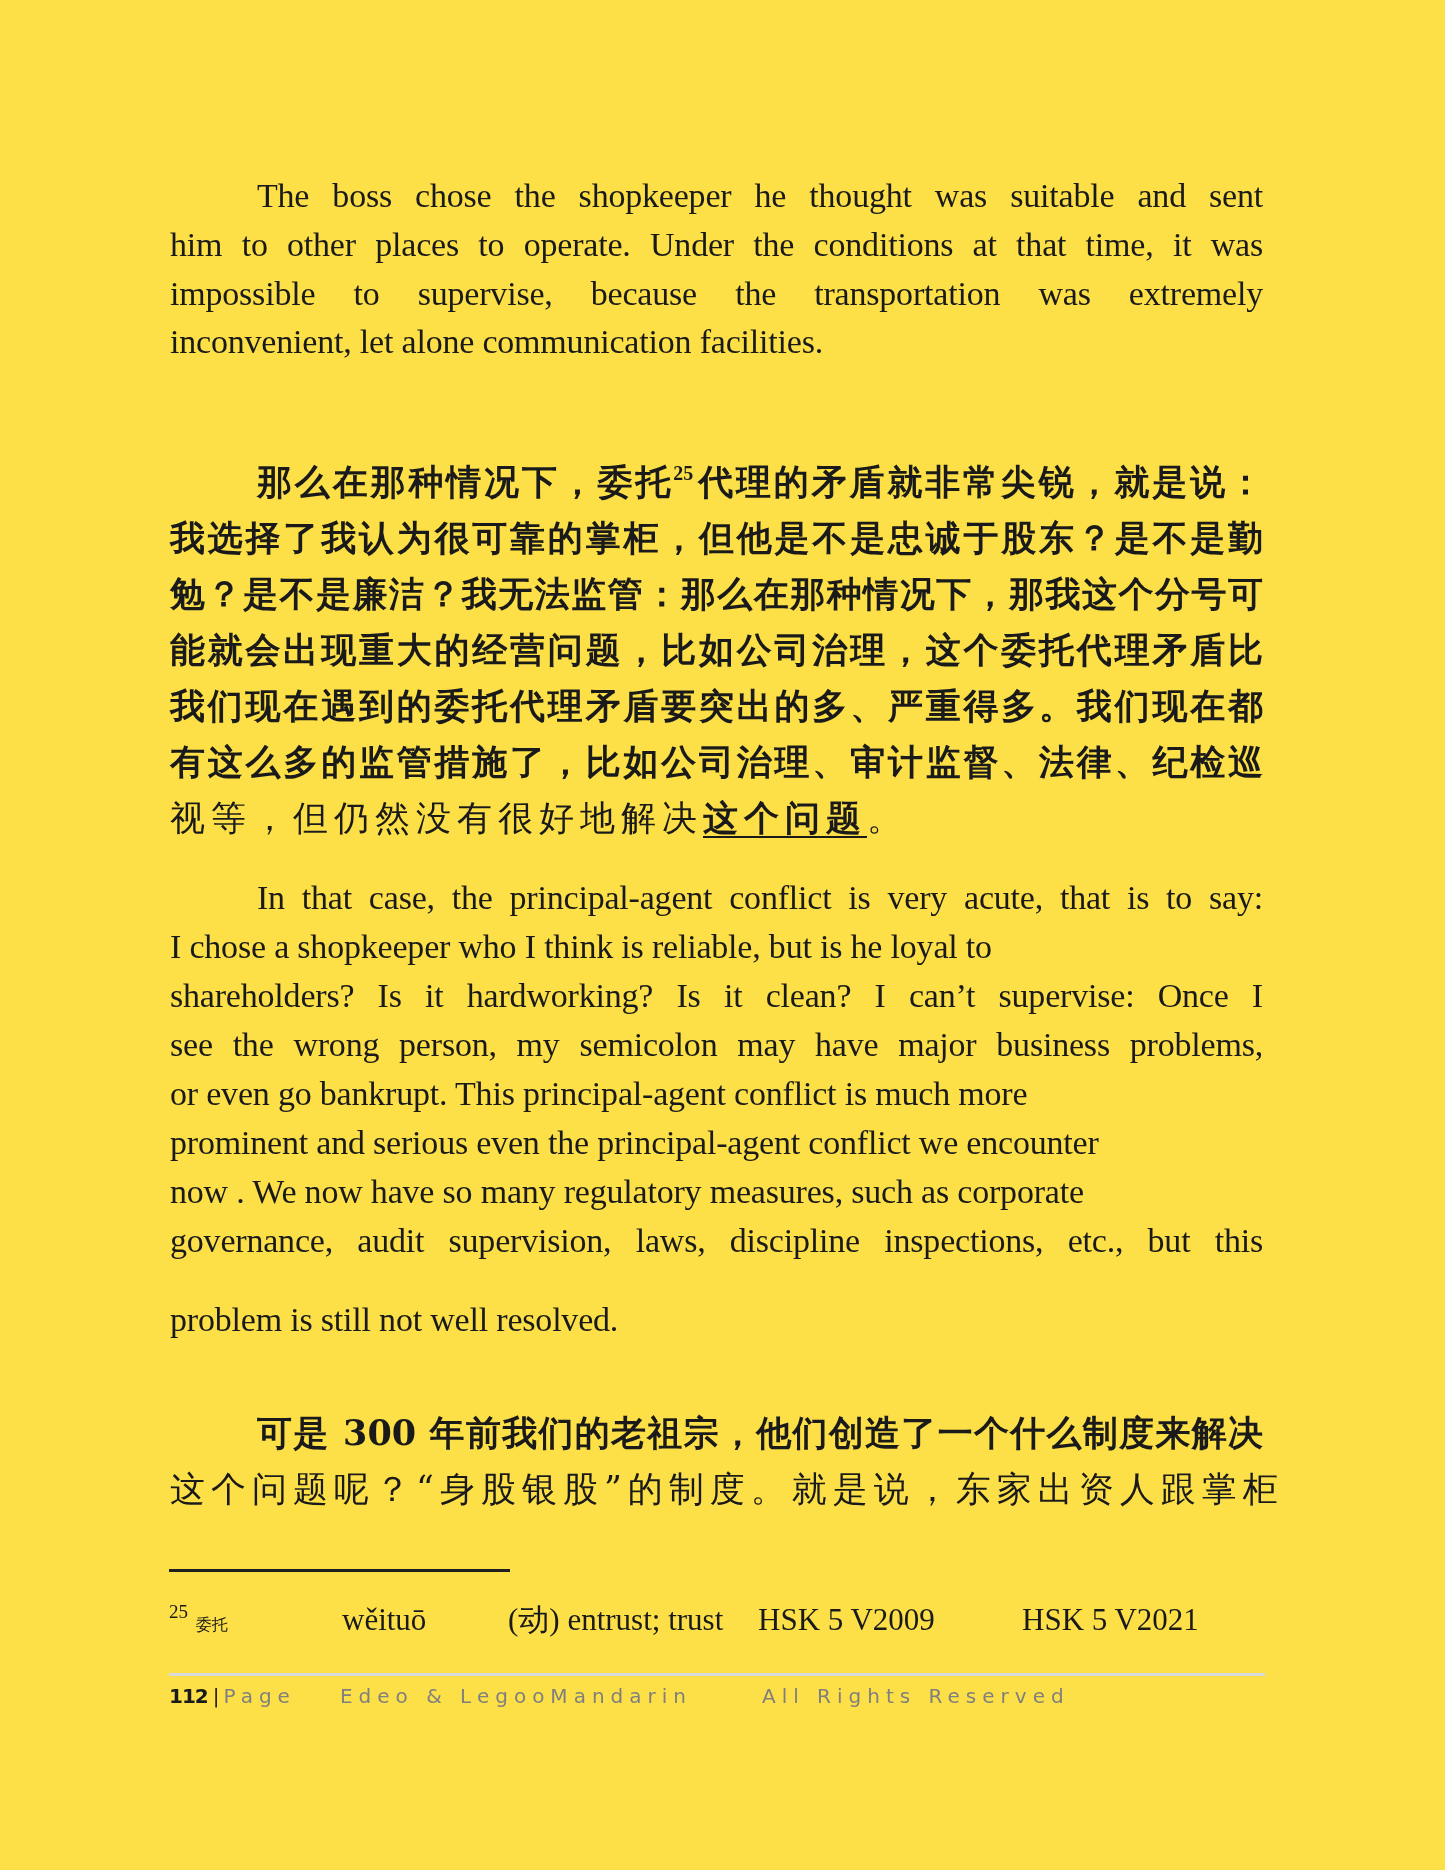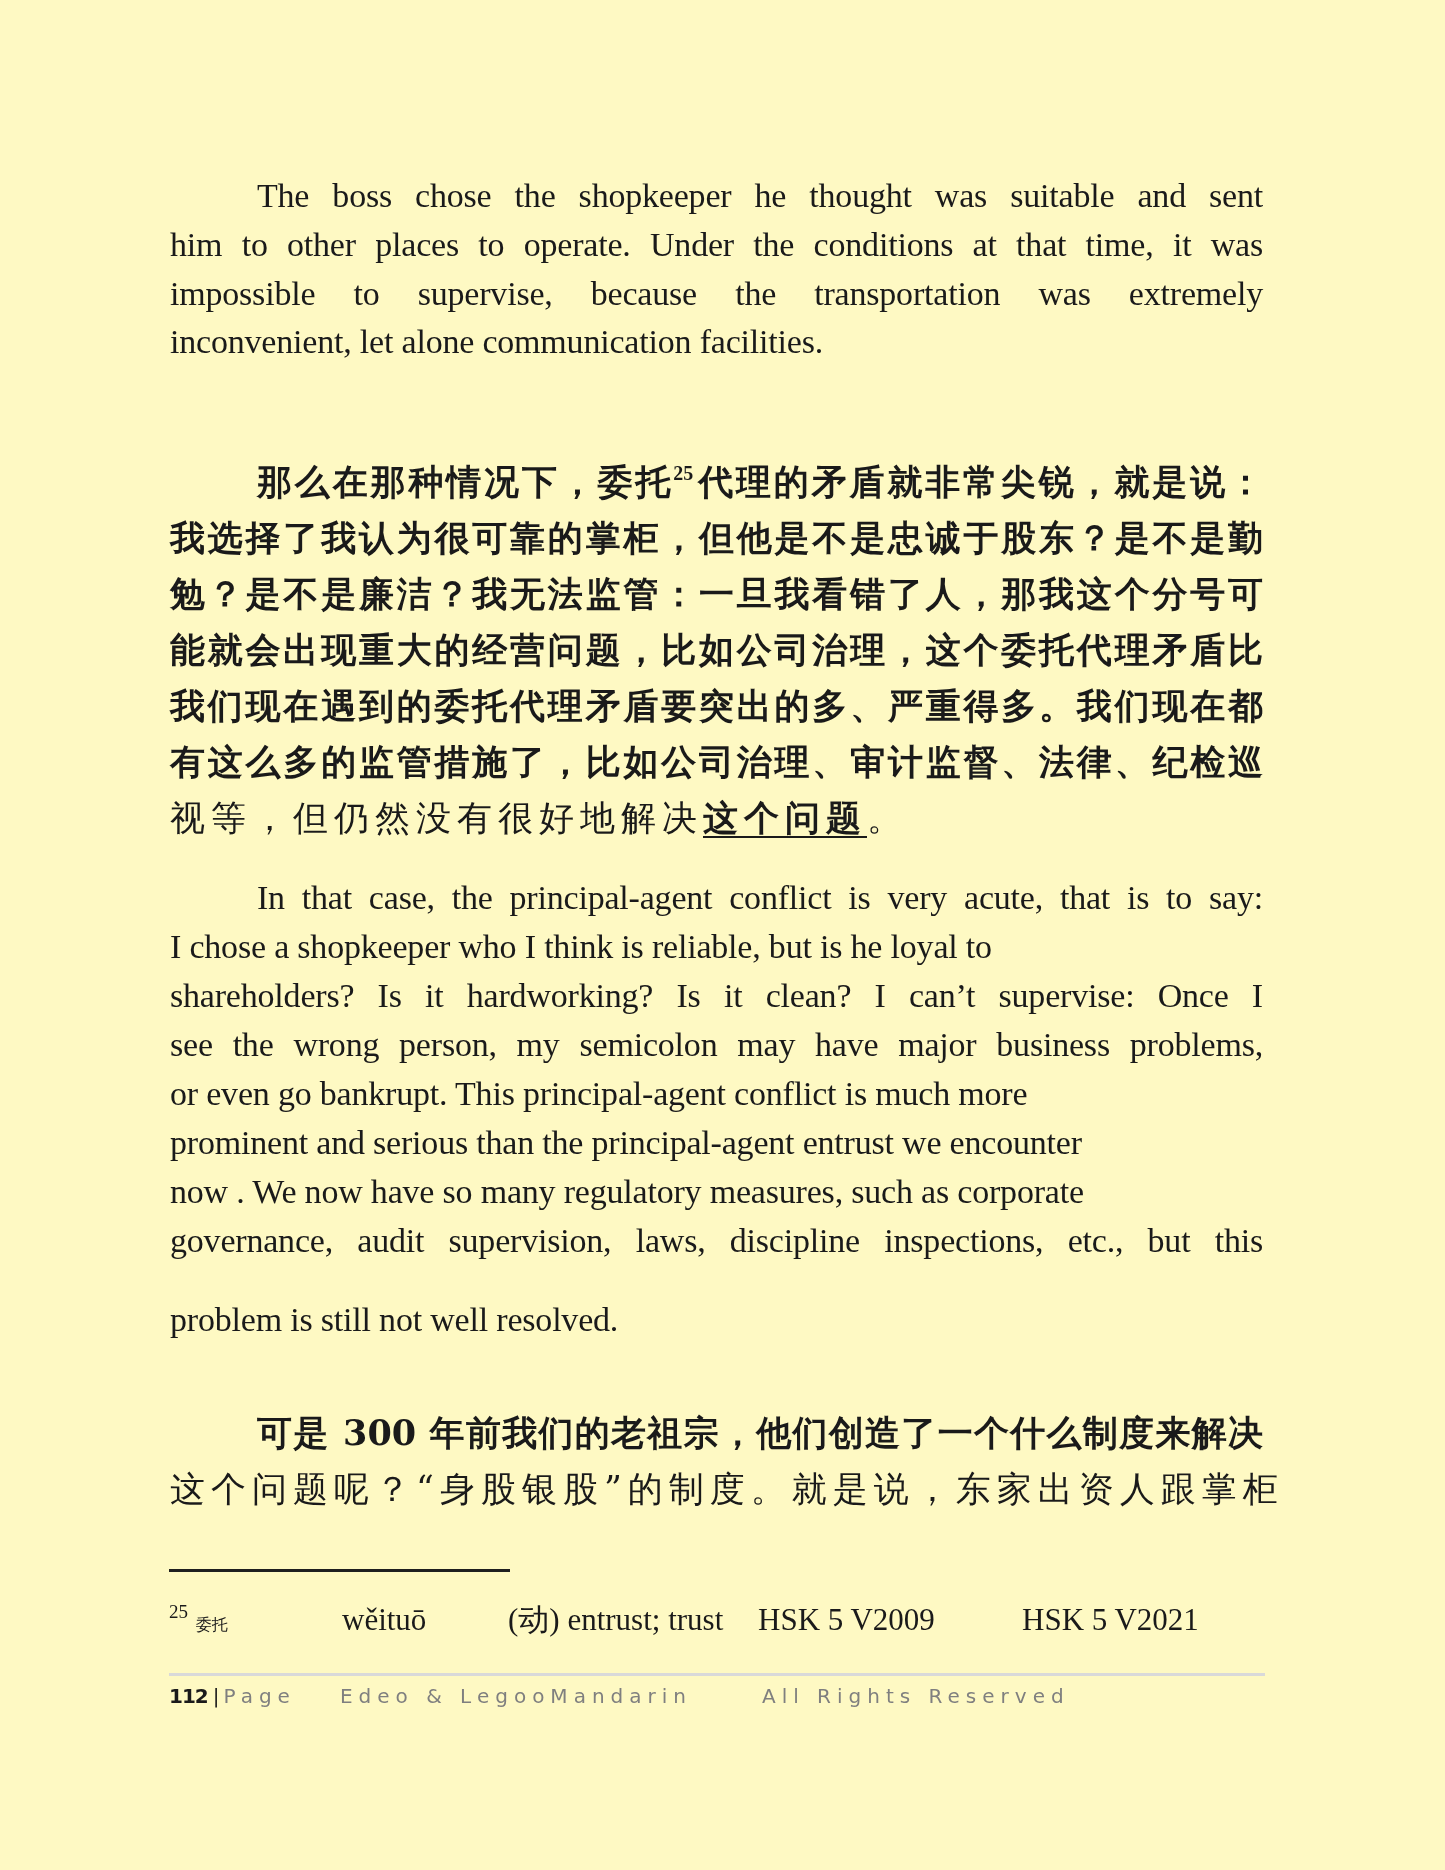--- a/index.html
+++ b/index.html
@@ -1,17 +1,17 @@
 <!DOCTYPE html>
 <html><head>
   <meta charset="utf-8">
   <style>
     html, body { margin: 0; padding: 0; background: #ffffff; }
     body { width: 1445px; height: 1870px; position: relative; overflow: hidden; }
-    .page { position: absolute; left: 0; top: 0; width: 1445px; height: 1870px; background: #fef9c3; }
+    .page { position: absolute; left: 0; top: 0; width: 1445px; height: 1870px; background: #fde047; }
     .line { position: absolute; left: 170px; white-space: nowrap; color: #1a1a1a; }
     .en { font-family: "Liberation Serif", "DejaVu Serif", serif; font-size: 34px; line-height: 40px; letter-spacing: -0.2px; }
     .en.justify { width: 1093px; text-align: justify; text-align-last: justify; }
     .zh { font-family: "DejaVu Serif", "Liberation Serif", serif; font-size: 35px; line-height: 42px; }
     .zh.justify { width: 1093px; text-align: justify; text-align-last: justify; font-weight: bold; }
     .indent-en { left: 257px; }
     .indent-en.justify { width: 1006px; }
     .indent-zh { left: 257px; }
     .indent-zh.justify { width: 1006px; }
     sup.fn { font-family: "Liberation Serif", serif; font-size: 20px; vertical-align: 14px; line-height: 0; margin-right: 2px; }
@@ -34,34 +34,34 @@
   <div>
     <div class="line en justify indent-en" style="top:176px;">The boss chose the shopkeeper he thought was suitable and sent</div>
     <div class="line en justify" style="top:225px;">him to other places to operate. Under the conditions at that time, it was</div>
     <div class="line en justify" style="top:274px;">impossible to supervise, because the transportation was extremely</div>
     <div class="line en" style="top:322px;">inconvenient, let alone communication facilities.</div>
   </div>
 
   <div>
     <div class="line zh justify indent-zh" style="top:461px;"><span>那么在那种情况下，委托</span><sup class="fn">25</sup><span>代理的矛盾就非常尖锐，就是说：</span></div>
     <div class="line zh justify" style="top:517px;">我选择了我认为很可靠的掌柜，但他是不是忠诚于股东？是不是勤</div>
-    <div class="line zh justify" style="top:573px;">勉？是不是廉洁？我无法监管：一旦我看错了人，那我这个分号可</div>
+    <div class="line zh justify" style="top:573px;">勉？是不是廉洁？我无法监管：那么在那种情况下，那我这个分号可</div>
     <div class="line zh justify" style="top:629px;">能就会出现重大的经营问题，比如公司治理，这个委托代理矛盾比</div>
     <div class="line zh justify" style="top:685px;">我们现在遇到的委托代理矛盾要突出的多、严重得多。我们现在都</div>
     <div class="line zh justify" style="top:741px;">有这么多的监管措施了，比如公司治理、审计监督、法律、纪检巡</div>
     <div class="line zh" style="top:797px; letter-spacing:6px;"><span>视等，但仍然没有很好地解决</span><span class="emph">这个问题</span><span>。</span></div>
   </div>
 
   <div>
     <div class="line en justify indent-en" style="top:878px;">In that case, the principal-agent conflict is very acute, that is to say:</div>
     <div class="line en" style="top:927px;">I chose a shopkeeper who I think is reliable, but is he loyal to</div>
     <div class="line en justify" style="top:976px;">shareholders? Is it hardworking? Is it clean? I can’t supervise: Once I</div>
     <div class="line en justify" style="top:1025px;">see the wrong person, my semicolon may have major business problems,</div>
     <div class="line en" style="top:1074px;">or even go bankrupt. This principal-agent conflict is much more</div>
-    <div class="line en" style="top:1123px;">prominent and serious than the principal-agent entrust we encounter</div>
+    <div class="line en" style="top:1123px;">prominent and serious even the principal-agent conflict we encounter</div>
     <div class="line en" style="top:1172px;">now . We now have so many regulatory measures, such as corporate</div>
     <div class="line en justify" style="top:1221px;">governance, audit supervision, laws, discipline inspections, etc., but this</div>
     <div class="line en" style="top:1270px;margin-top:30px;">problem is still not well resolved.</div>
   </div>
 
   <div>
     <div class="line zh justify indent-zh" style="top:1412px;">可是 300 年前我们的老祖宗，他们创造了一个什么制度来解决</div>
     <div class="line zh" style="top:1468px; letter-spacing:6px;">这个问题呢？“身股银股”的制度。就是说，东家出资人跟掌柜</div>
   </div>
 

